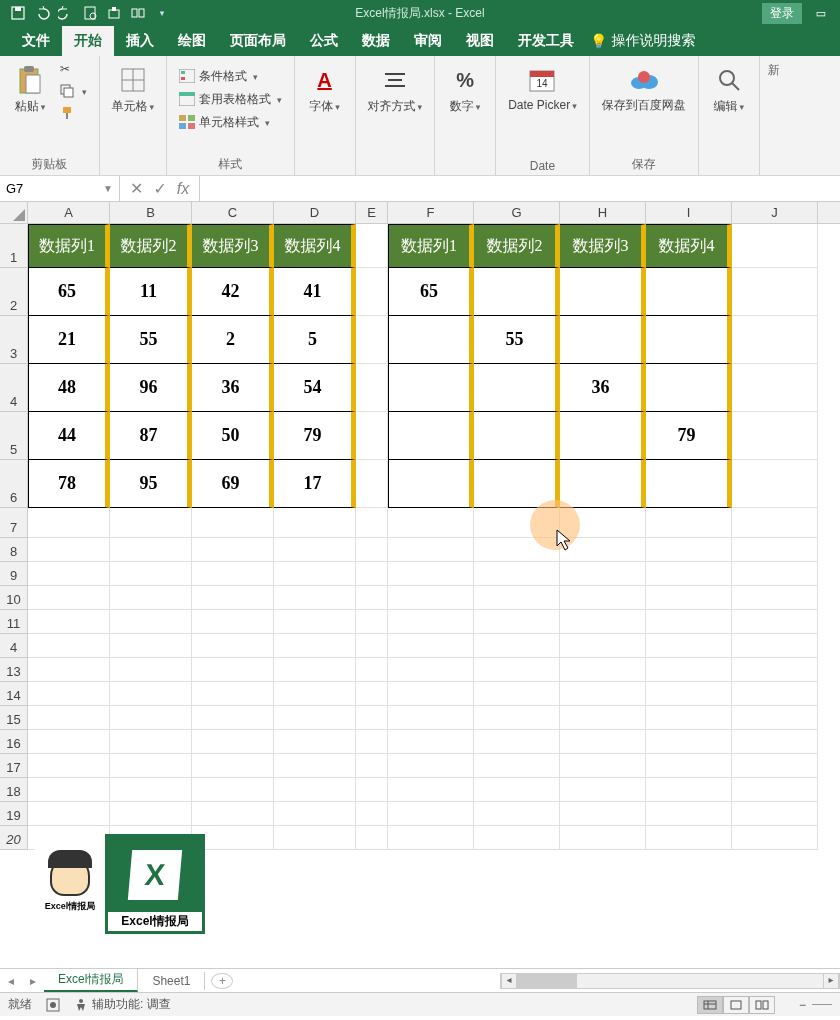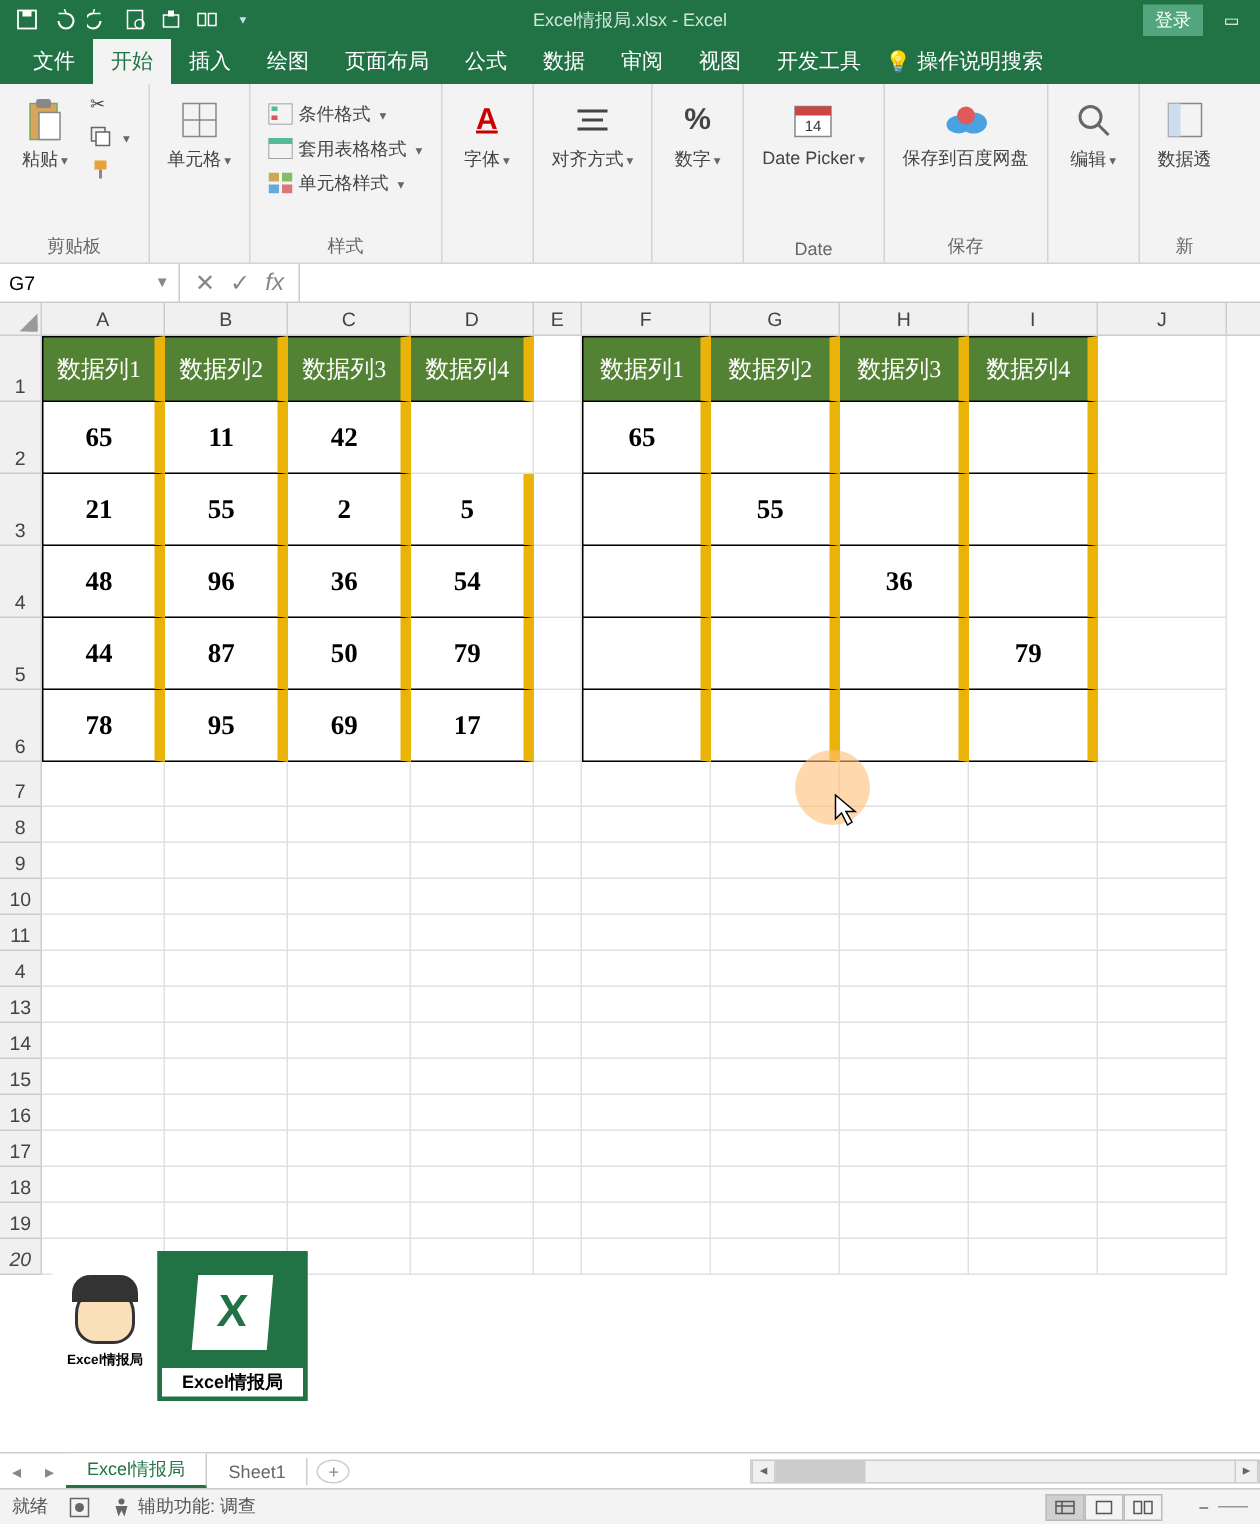--- a/index.html
+++ b/index.html
@@ -7,21 +7,21 @@
 
 .titlebar { height: 26px; background: #217346; display: flex; align-items: center; color: #fff; font-size: 12px; position: relative; }
 .titlebar .qat { display: flex; align-items: center; gap: 8px; padding-left: 10px; }
 .titlebar .qat-icon { width: 16px; height: 16px; display: inline-flex; align-items: center; justify-content: center; }
 .titlebar .title { position: absolute; left: 50%; transform: translateX(-50%); color: #d0e8dc; }
 .titlebar .right { margin-left: auto; display: flex; align-items: center; gap: 4px; padding-right: 4px;}
 .titlebar .login { background: #51a67d; padding: 2px 8px; font-size: 12px; }
 .titlebar .winbtn { width: 30px; text-align: center; }
 
 .ribbon-tabs { height: 30px; background: #217346; display: flex; align-items: stretch; color: #fff; font-size: 14px; padding-left: 10px; }
-.ribbon-tabs .tab { padding: 0 12px; display: flex; align-items: center; cursor: pointer; }
+.ribbon-tabs .tab { padding: 0 12px; display: flex; align-items: center; cursor: pointer; font-weight: bold; }
 .ribbon-tabs .tab.active { background: #f3f3f3; color: #217346; }
 .ribbon-tabs .tell { display: flex; align-items: center; gap: 4px; margin-left: 4px; }
 
 .ribbon { height: 120px; background: #f3f3f3; border-bottom: 1px solid #d4d4d4; display: flex; }
 .group { border-right: 1px solid #d4d4d4; padding: 4px 8px 2px; display: flex; flex-direction: column; }
 .group-body { flex: 1; display: flex; align-items: flex-start; gap: 4px; }
 .group-label { text-align: center; font-size: 12px; color: #666; padding-top: 2px; position: relative; }
 .big-btn { display: flex; flex-direction: column; align-items: center; font-size: 12px; color: #444; padding: 4px; min-width: 44px; cursor: pointer; }
 .big-btn .ico { width: 32px; height: 32px; margin-bottom: 2px; display: flex; align-items: center; justify-content: center; font-size: 20px; }
 .big-btn .drop::after { content: "▾"; font-size: 9px; margin-left: 2px; color: #666; }
@@ -45,21 +45,21 @@
 .row-headers { position: absolute; left: 0; top: 22px; width: 28px; background: #f0f0f0; border-right: 1px solid #ccc; }
 .rh { border-bottom: 1px solid #ccc; text-align: center; font-size: 13px; color: #444; display: flex; align-items: flex-end; justify-content: center; padding-bottom: 2px; }
 .grid { position: absolute; left: 28px; top: 22px; right: 0; bottom: 0; }
 .cell { position: absolute; border-right: 1px solid #e0e0e0; border-bottom: 1px solid #e0e0e0; font-size: 18px; font-weight: bold; display: flex; align-items: center; justify-content: center; font-family: "Times New Roman", serif; }
 .cell.hdr { background: #548235; color: #fff; font-size: 16px; font-weight: normal; font-family: "Microsoft YaHei"; }
 .brd-t { border-top: 1.5px solid #000; }
 .brd-l { border-left: 1.5px solid #000; }
 .brd-r { border-right: 1.5px solid #000; }
 .brd-b { border-bottom: 1.5px solid #000; }
 .brd-ib { border-bottom: 1px solid #000; }
-.brd-ir { border-right: 7px solid #eab308; }
+.brd-ir { border-right: 5px solid #eab308; }
 
 .cursor-highlight { position: absolute; width: 50px; height: 50px; border-radius: 50%; background: rgba(255,190,120,0.6); pointer-events: none; z-index: 50; }
 .cursor-arrow { position: absolute; z-index: 51; font-size: 18px; color: #000; pointer-events: none; }
 
 .logo-overlay { position: absolute; display: flex; align-items: center; z-index: 30; }
 .logo1 { width: 70px; height: 80px; background: #fff; display: flex; flex-direction: column; align-items: center; justify-content: center; font-size: 9px; }
 .logo1 .face { width: 40px; height: 40px; border-radius: 20px 20px 14px 14px; background: #f9e0b8; border: 2px solid #333; position: relative; }
 .logo1 .face::before { content:""; position:absolute; top:-8px; left:-4px; right:-4px; height:18px; background:#333; border-radius: 12px 12px 0 0; }
 .logo2 { width: 100px; height: 100px; background: #217346; display: flex; flex-direction: column; align-items: center; justify-content: flex-end; border: 3px solid #217346; }
 .logo2 .xl { flex:1; display:flex; align-items:center; justify-content:center; width:100%; }
@@ -319,31 +319,20 @@
               <line x1="15" y1="15" x2="22" y2="22" stroke="#666" stroke-width="2"></line>
             </svg>
           </span>
           <span class="drop">编辑</span>
         </div>
       </div>
       <div class="group-label"></div>
     </div>
 
   <div class="group" style="border-right:none">
-      <div class="group-body">
-        <div class="big-btn">
-          <span class="ico">
-            <svg width="26" height="26">
-              <rect x="2" y="2" width="22" height="22" fill="none" stroke="#888"></rect>
-              <rect x="2" y="2" width="8" height="22" fill="#cde"></rect>
-            </svg>
-          </span>
-          <span>数据透</span>
-        </div>
-      </div>
       <div class="group-label">新</div>
     </div>
 </div>
 
 <div class="namebox-row">
   <div class="namebox">
       <span>G7</span>
       <span class="dd">▼</span>
     </div>
   <div class="fx-icons">
@@ -591,20 +580,21 @@
       <div class="cell " style="left: 532px; top: 602px; width: 86px; height: 24px;"></div>
       <div class="cell " style="left: 618px; top: 602px; width: 86px; height: 24px;"></div>
       <div class="cell " style="left: 704px; top: 602px; width: 86px; height: 24px;"></div>
       <div class="cell hdr brd-t brd-ib brd-ir brd-l" style="left: 0px; top: 0px; width: 82px; height: 44px;">数据列1</div>
       <div class="cell hdr brd-t brd-ib brd-ir" style="left: 82px; top: 0px; width: 82px; height: 44px;">数据列2</div>
       <div class="cell hdr brd-t brd-ib brd-ir" style="left: 164px; top: 0px; width: 82px; height: 44px;">数据列3</div>
       <div class="cell hdr brd-t brd-ib brd-ir brd-r" style="left: 246px; top: 0px; width: 82px; height: 44px;">数据列4</div>
       <div class="cell brd-ir brd-l brd-ib" style="left: 0px; top: 44px; width: 82px; height: 48px;">65</div>
       <div class="cell brd-ir brd-ib" style="left: 82px; top: 44px; width: 82px; height: 48px;">11</div>
       <div class="cell brd-ir brd-ib" style="left: 164px; top: 44px; width: 82px; height: 48px;">42</div>
+      <div class="cell brd-ir brd-r brd-ib" style="left: 246px; top: 44px; width: 82px; height: 48px;">41</div>
       <div class="cell brd-ir brd-l brd-ib" style="left: 0px; top: 92px; width: 82px; height: 48px;">21</div>
       <div class="cell brd-ir brd-ib" style="left: 82px; top: 92px; width: 82px; height: 48px;">55</div>
       <div class="cell brd-ir brd-ib" style="left: 164px; top: 92px; width: 82px; height: 48px;">2</div>
       <div class="cell brd-ir brd-r brd-ib" style="left: 246px; top: 92px; width: 82px; height: 48px;">5</div>
       <div class="cell brd-ir brd-l brd-ib" style="left: 0px; top: 140px; width: 82px; height: 48px;">48</div>
       <div class="cell brd-ir brd-ib" style="left: 82px; top: 140px; width: 82px; height: 48px;">96</div>
       <div class="cell brd-ir brd-ib" style="left: 164px; top: 140px; width: 82px; height: 48px;">36</div>
       <div class="cell brd-ir brd-r brd-ib" style="left: 246px; top: 140px; width: 82px; height: 48px;">54</div>
       <div class="cell brd-ir brd-l brd-ib" style="left: 0px; top: 188px; width: 82px; height: 48px;">44</div>
       <div class="cell brd-ir brd-ib" style="left: 82px; top: 188px; width: 82px; height: 48px;">87</div>

